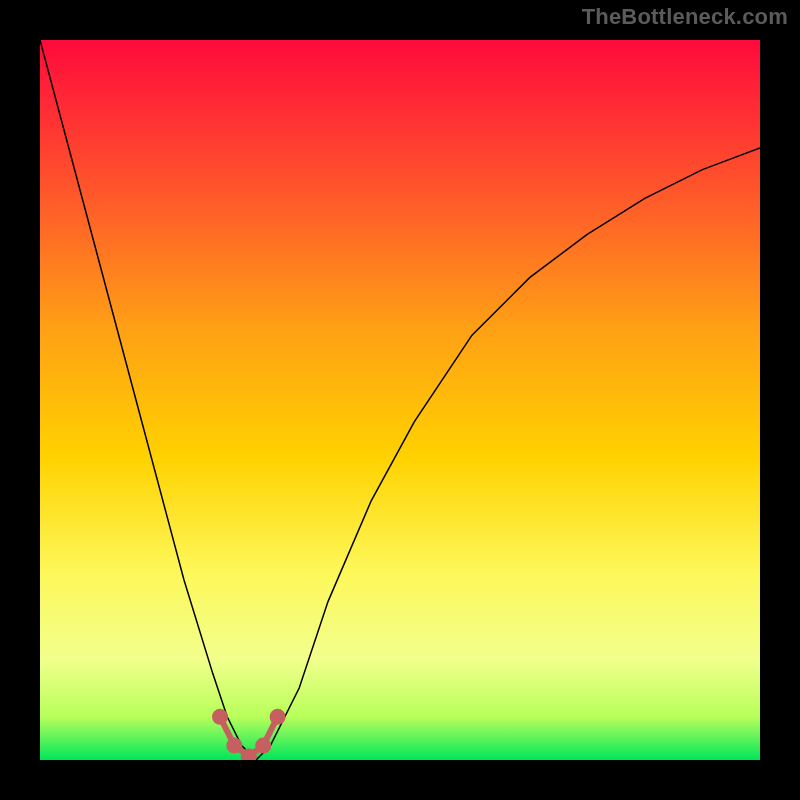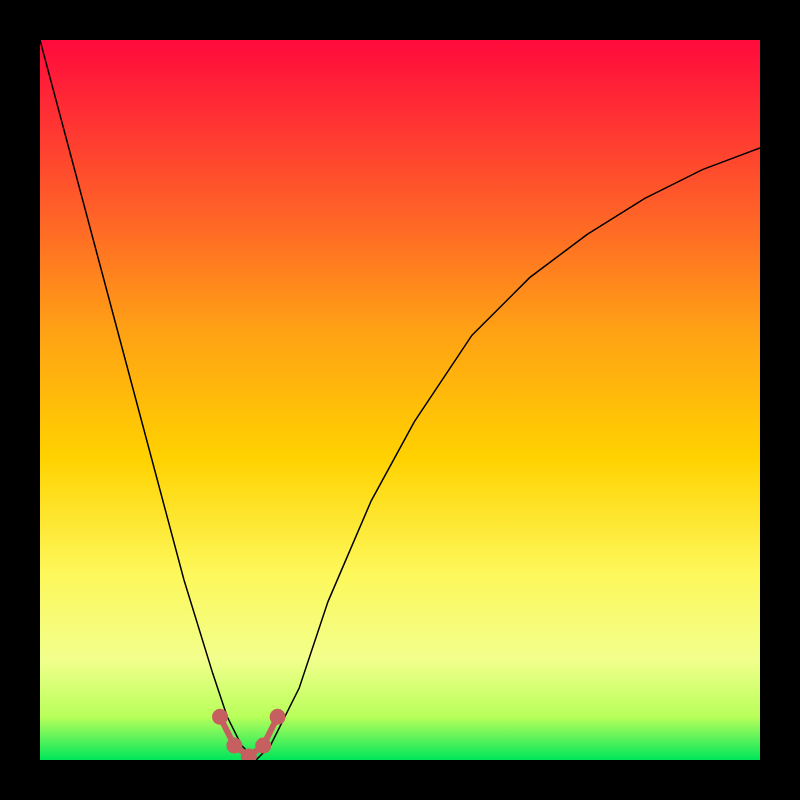--- a/index.html
+++ b/index.html
@@ -51,20 +51,21 @@
     stroke-linejoin: round;
   }
   .cluster-dot {
     fill: #c65f5f;
   }
 </style>
 </head>
 <body>
 
 <div class="outer">
+  <div class="watermark">TheBottleneck.com</div>
   <div class="plot-wrap">
     <svg class="plot" viewBox="0 0 720 720" preserveAspectRatio="none">
       <defs>
         <linearGradient id="bgGrad" x1="0" y1="0" x2="0" y2="1">
 
         <stop offset="0.0%" stop-color="#ff0a3c"></stop>
             <stop offset="22.0%" stop-color="#ff5a2a"></stop>
             <stop offset="40.0%" stop-color="#ffa015"></stop>
             <stop offset="58.0%" stop-color="#ffd200"></stop>
             <stop offset="74.0%" stop-color="#fdf85a"></stop>

